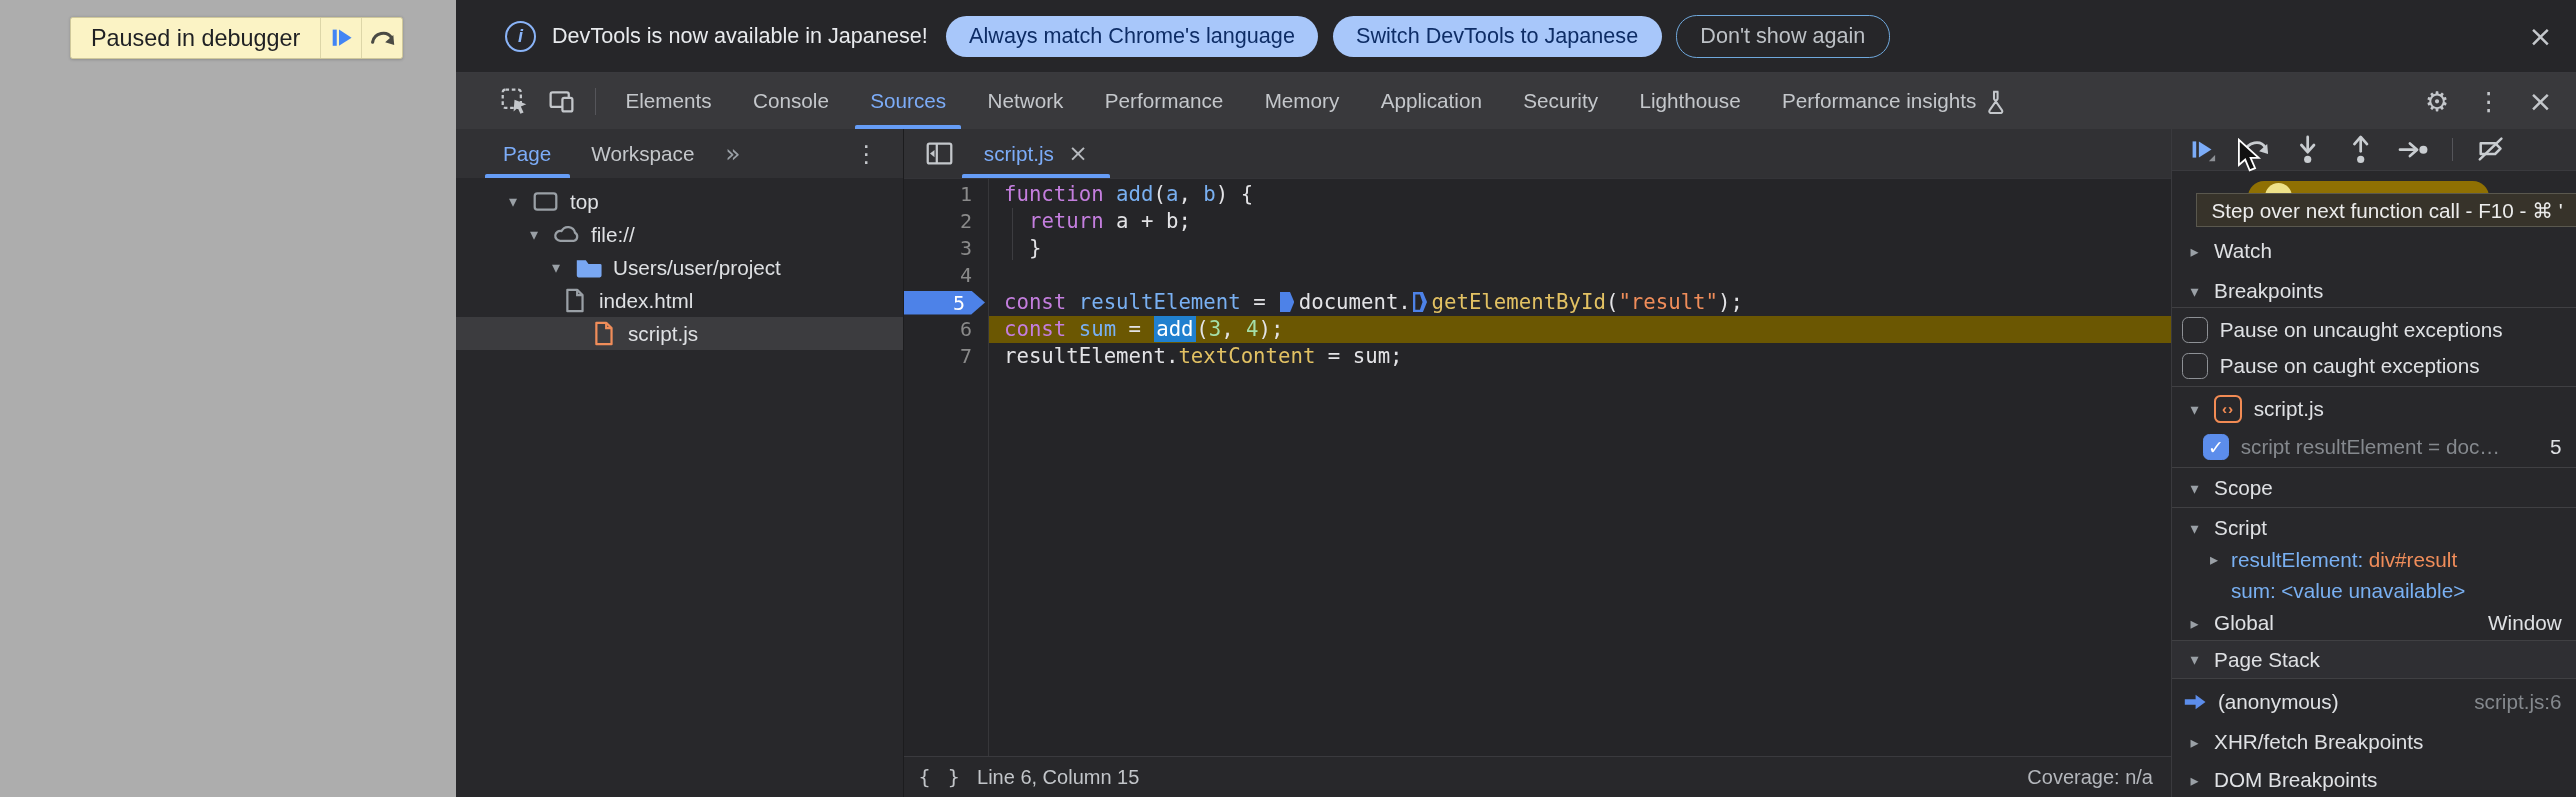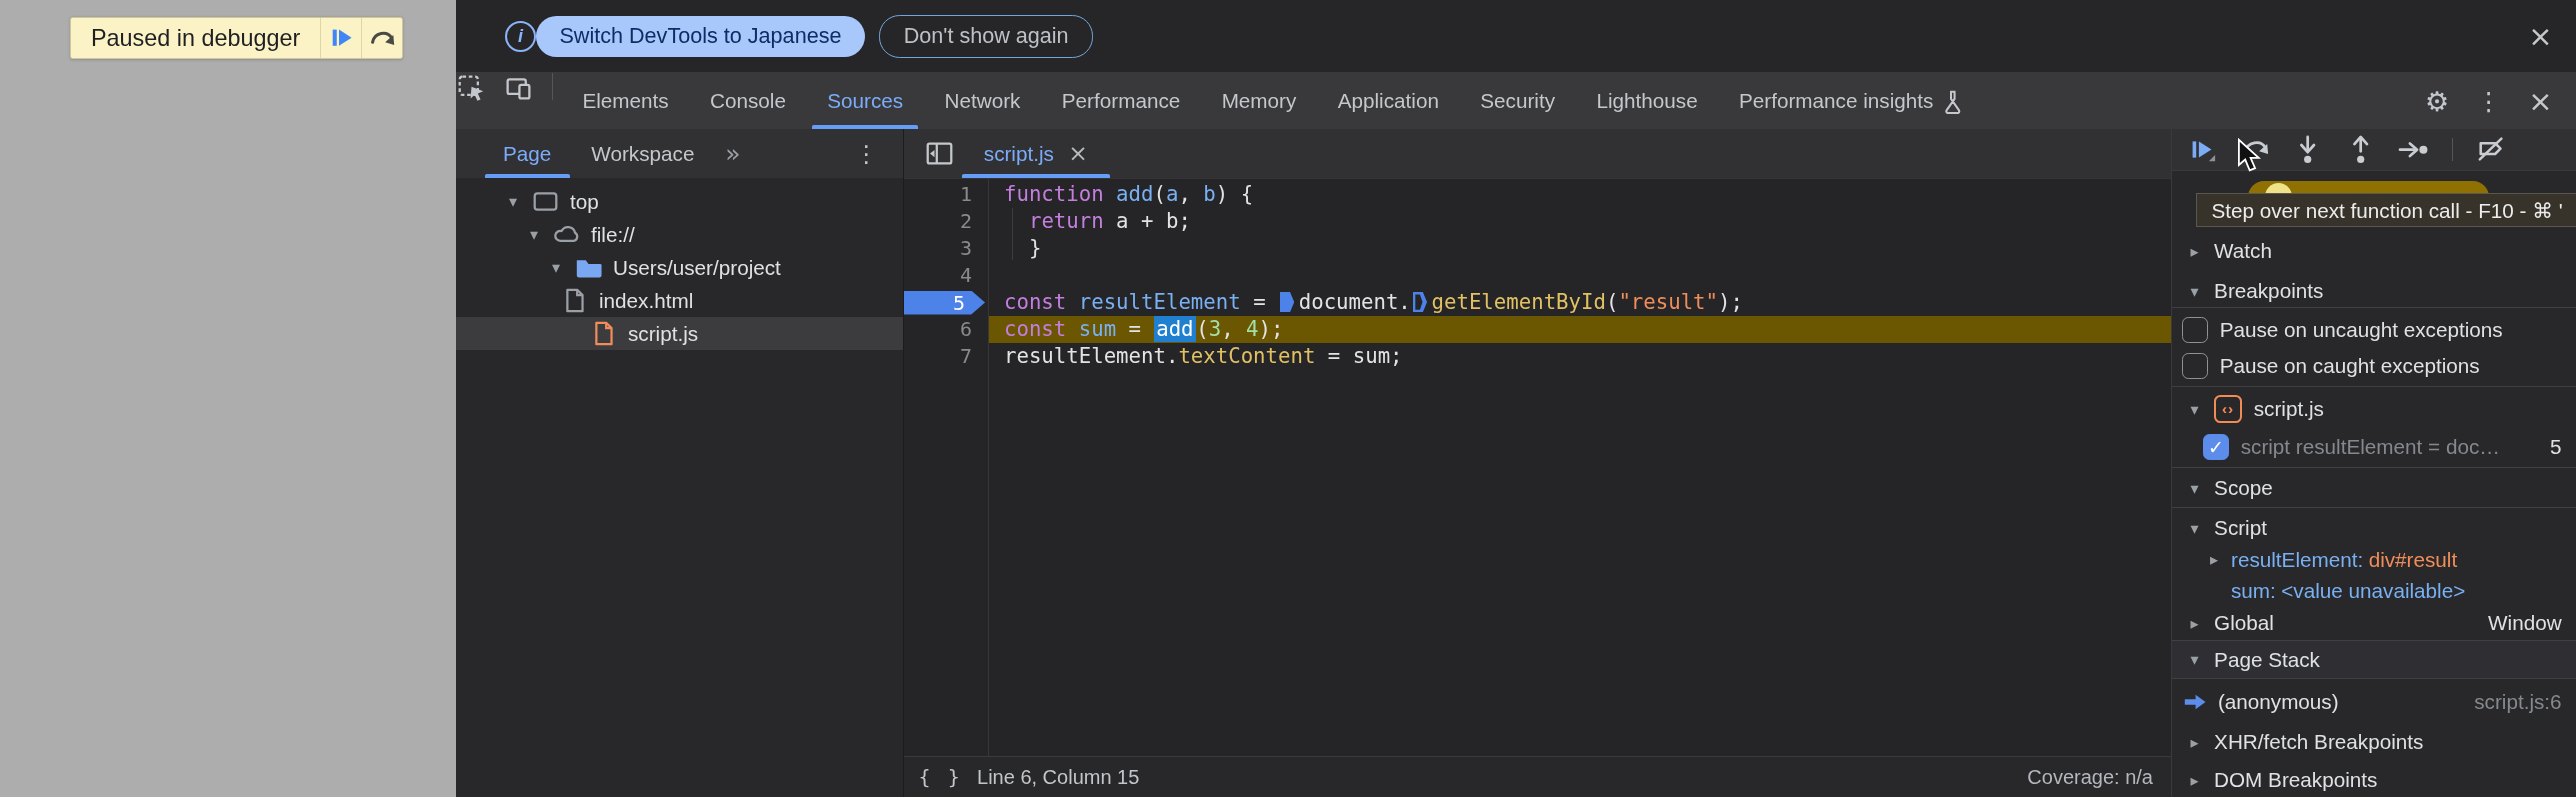--- a/index.html
+++ b/index.html
@@ -19,21 +19,21 @@
   .infobar{height:72px;background:#262629;border-bottom:0.9px solid #3A3A3E;display:flex;align-items:center;padding-left:49px;}
   .info-circle{width:27px;height:27px;border:2.2px solid #8AB4F8;border-radius:50%;color:#8AB4F8;
     display:flex;align-items:center;justify-content:center;font-size:18px;font-style:italic;font-weight:bold;flex:0 0 auto;}
   .info-msg{color:#E8EAED;font-size:21.6px;margin:0 18px 0 16px;}
   .pill{height:41px;border-radius:20.7px;display:flex;align-items:center;padding:0 23.4px;font-size:21.6px;margin-right:14.4px;cursor:default;}
   .pill.filled{background:#A8C7FA;color:#0E2D66;}
   .pill.outline{background:transparent;border:1.8px solid #6FA8DC;color:#BDC1C6;}
   .close-x{color:#C4C7CB;font-size:29px;line-height:1;cursor:default;}
   .infobar .close-x{margin-left:auto;margin-right:23.4px;}
 
-  .tabbar{height:56px;background:#39393C;display:flex;}
+  .tabbar{height:56px;background:#39393C;display:flex;align-items:center;padding-left:43px;}
   .tb-icon{width:31px;height:31px;display:flex;align-items:center;justify-content:center;margin-right:16px;flex:0 0 auto;}
   .tb-sep{width:0.9px;height:27px;background:#55555A;margin:0 9px 0 1.8px;}
   .main-tab{height:100%;display:flex;align-items:center;padding:0 20.7px;font-size:20.7px;color:#C4C7CB;position:relative;white-space:nowrap;cursor:default;}
   .main-tab.selected{color:#7CACF8;}
   .main-tab.selected::after{content:"";position:absolute;left:5.4px;right:5.4px;bottom:0;height:3.6px;background:#669DF6;border-radius:1.8px 1.8px 0 0;}
   .main-tab .flask{margin-left:9px;}
   .tabbar-right{margin-left:auto;display:flex;align-items:center;gap:27px;padding-right:23.4px;}
   .gear{color:#C4C7CB;font-size:27px;}
   .kebab{color:#C4C7CB;font-size:25px;letter-spacing:0;}
 
@@ -126,20 +126,22 @@
         <path d="M4 18 C6 7, 20 5, 25 13" fill="none" stroke="#4A4A44" stroke-width="3.5" stroke-linecap="round"></path>
         <path d="M27 10 L28 21 L18 18 Z" fill="#4A4A44"></path>
       </svg>
     </div>
   </div>
 
   <div class="devtools">
 
     <div class="infobar">
       <div class="info-circle">i</div>
+      <div class="info-msg">DevTools is now available in Japanese!</div>
+      <div class="pill filled">Always match Chrome's language</div>
       <div class="pill filled">Switch DevTools to Japanese</div>
       <div class="pill outline">Don't show again</div>
       <div class="close-x uicon">×</div>
     </div>
 
     <div class="tabbar">
       <div class="tb-icon">
         <svg width="29" height="29" viewBox="0 0 32 32">
           <rect x="3" y="3" width="20" height="20" rx="3" fill="none" stroke="#C4C7CB" stroke-width="2.5" stroke-dasharray="4 3"></rect>
           <path d="M16 14 L29 19 L23 21.5 L26 28 L22.5 29.5 L19.5 23 L15 27 Z" fill="#C4C7CB"></path>

